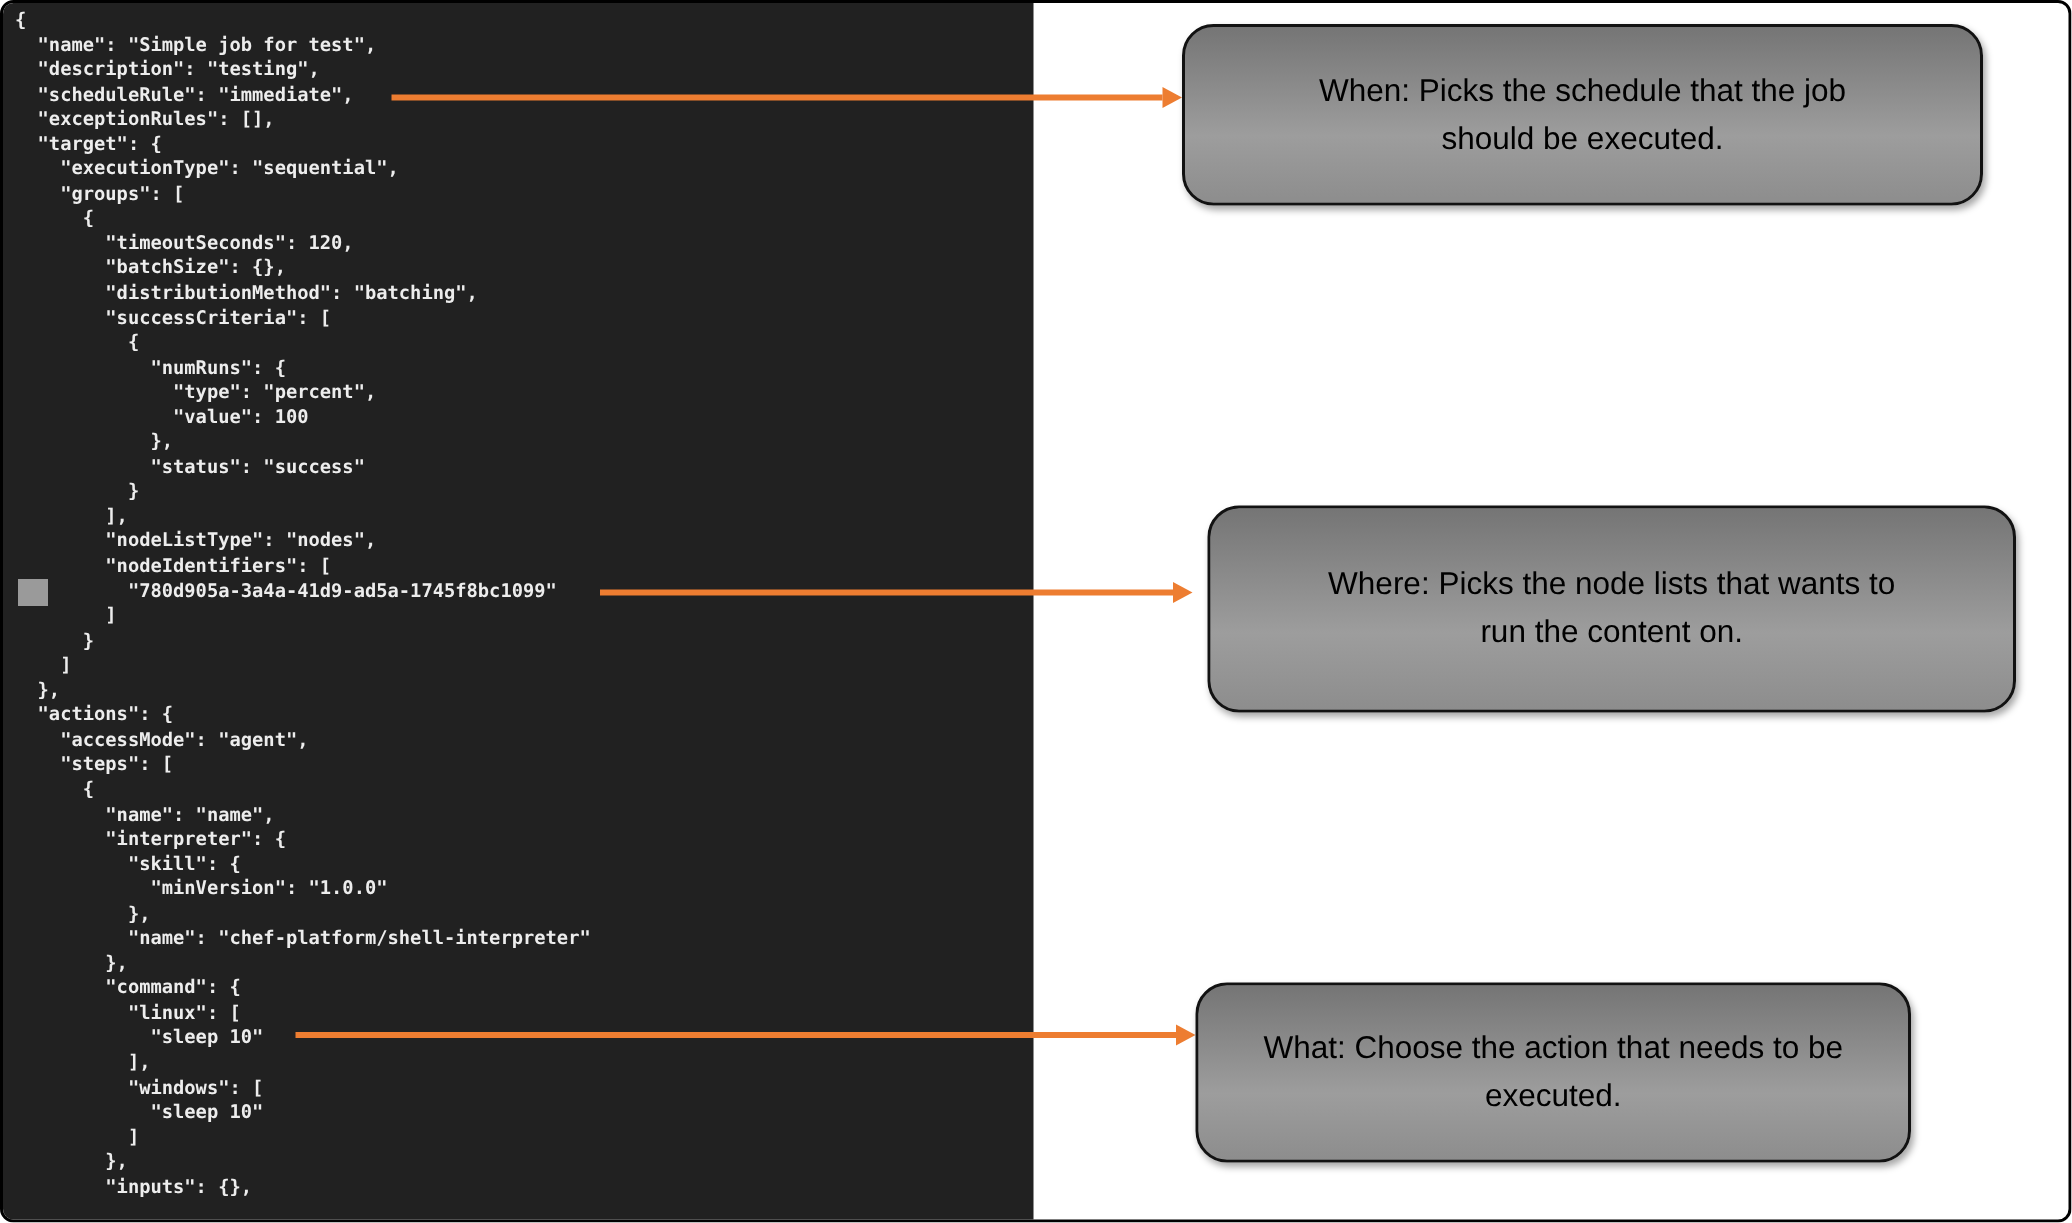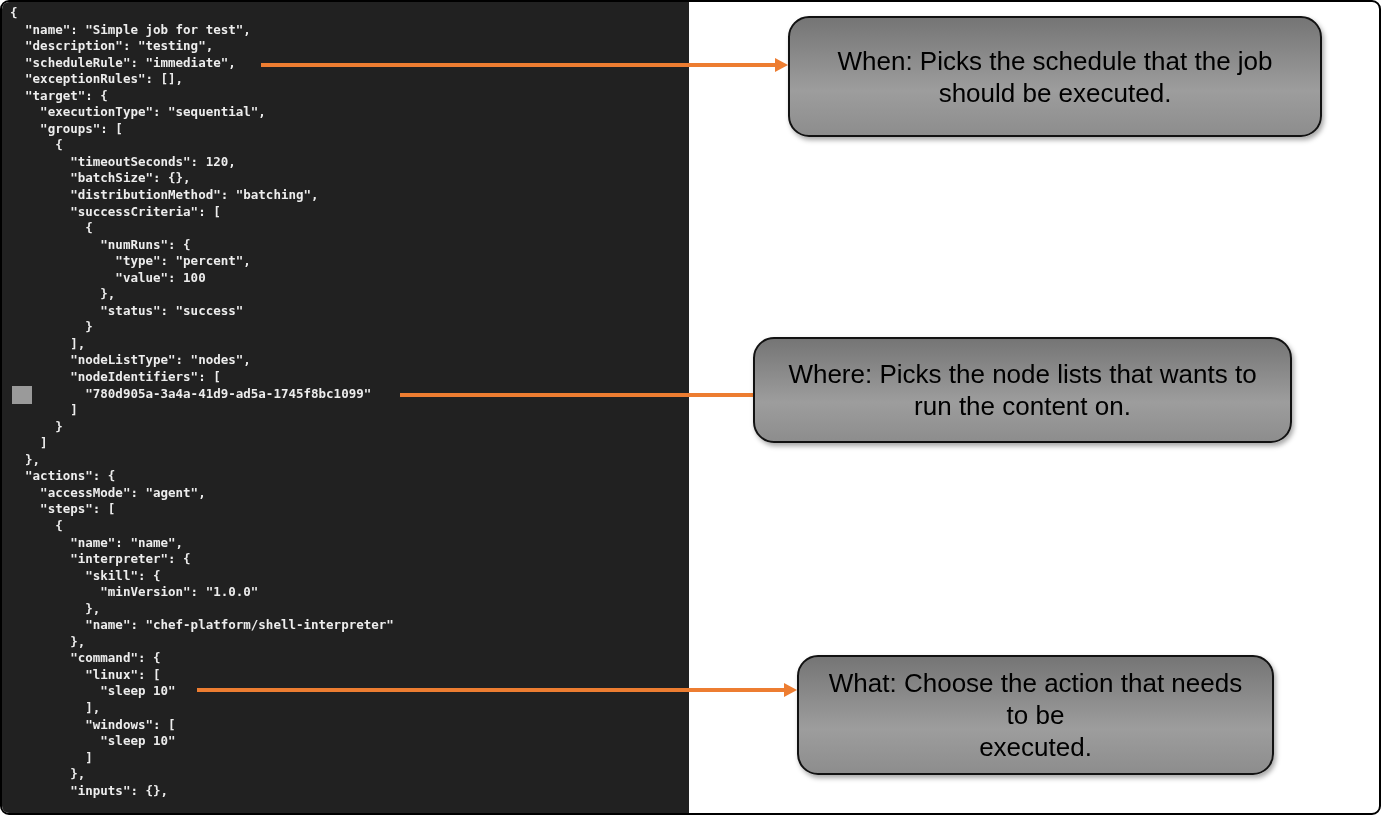--- a/index.html
+++ b/index.html
@@ -47,28 +47,28 @@
     background: linear-gradient(180deg, #757575 0%, #9d9d9d 62%, #8d8d8d 100%);
     border: 2px solid #121212;
     border-radius: 21px;
     box-shadow: 2px 3px 5px rgba(0,0,0,0.35);
     display: flex;
     align-items: center;
     justify-content: center;
   }
   .callout .callout-text {
     color: #000000;
-    font-size: 26px;
+    font-size: 21px;
     line-height: 32px;
     text-align: center;
     white-space: pre-line;
     padding: 0 20px;
   }
   #callout-when  { left: 786px; top: 14px;  width: 534px; height: 121px; }
-  #callout-where { left: 751px; top: 335px; width: 539px; height: 106px; }
+  #callout-where { left: 803px; top: 335px; width: 539px; height: 138px; }
   #callout-what  { left: 795px; top: 653px; width: 477px; height: 120px; }
 
   
   .arrow {
     position: absolute;
     height: 4px;
     background: #ED7D31;
   }
   .arrow::after {
     content: '';

